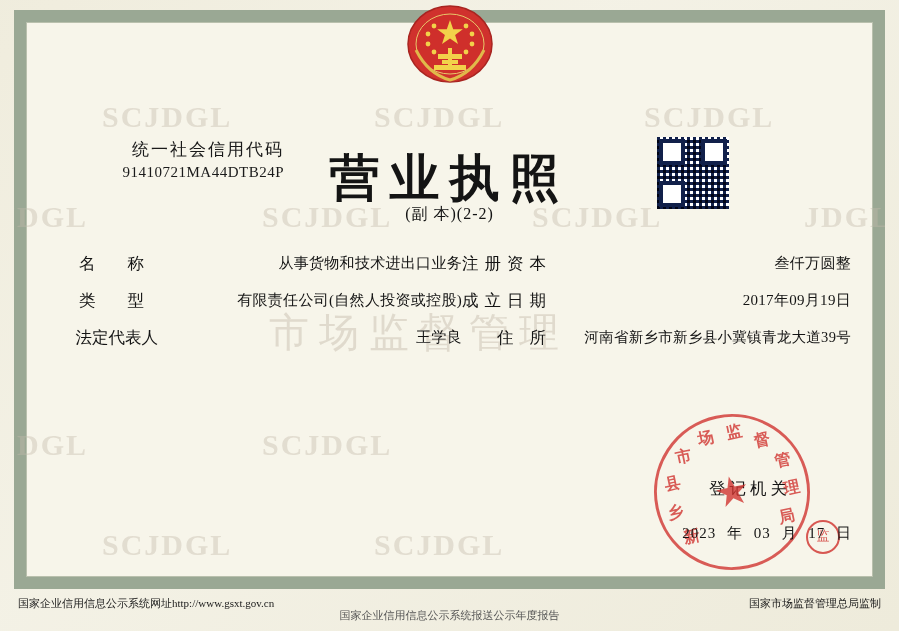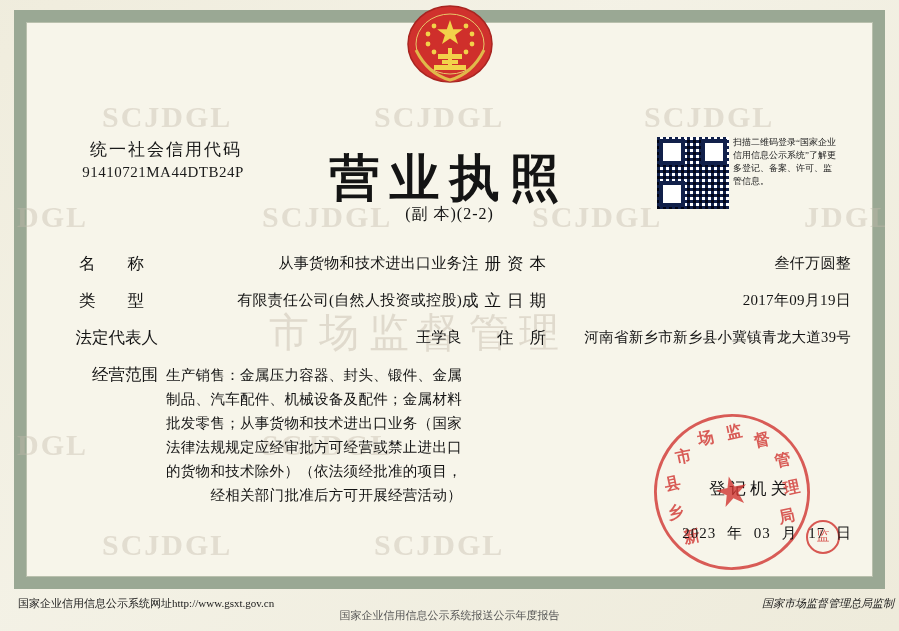--- a/index.html
+++ b/index.html
@@ -97,24 +97,24 @@
     left: 50%;
     transform: translateX(-50%);
     top: 4px;
     width: 104px;
     height: 96px;
   }
 
   
   .credit-code {
     position: absolute;
-    left: 48px;
+    left: 54px;
     top: 138px;
     width: 230px;
-    text-align: center;
+    text-align: right;
   }
   .credit-code .cc-label {
     font-size: 17px;
     letter-spacing: 2px;
     color: #1a1a1a;
     padding-left: 6px;
   }
   .credit-code .cc-value {
     font-size: 15px;
     font-family: "Liberation Serif", serif;
@@ -345,23 +345,22 @@
     right: 0;
     bottom: 4px;
     text-align: center;
     line-height: 15px;
   }
   .footer-center .fc2 {
     color: #555;
   }
   .footer-right {
     position: absolute;
-    right: 5px;
+    right: 18px;
     bottom: 16px;
-    font-style: italic;
   }
 </style>
 </head>
 <body>
 
 <div class="license">
 
   <div class="texture"></div>
 
   <div class="frame-outer"></div>
@@ -412,21 +411,20 @@
   <div class="main-title">营业执照</div>
   <div class="sub-title">
     <span class="paren">(副 本)</span><span class="paren">(2-2)</span>
   </div>
 
   <div class="qr-wrap">
     <div class="qr">
       <div class="qr-eye3"></div>
     </div>
   </div>
-  <div class="qr-note">扫描二维码登录“国家企业信用信息公示系统”了解更多登记、备案、许可、监管信息。</div>
 
   <div class="fields">
 
     <div class="row">
       <div class="col-left">
         <div class="lbl sp4">名 称</div>
         <div class="val">从事货物和技术进出口业务</div>
       </div>
       <div class="col-right">
         <div class="lbl right-lbl sp3">注册资本</div>
@@ -449,26 +447,20 @@
       <div class="col-left">
         <div class="lbl">法定代表人</div>
         <div class="val">王学良</div>
       </div>
       <div class="col-right">
         <div class="lbl right-lbl sp3">住 所</div>
         <div class="val small">河南省新乡市新乡县小冀镇青龙大道39号</div>
       </div>
     </div>
 
-    <div class="row">
-      <div class="col-left">
-        <div class="lbl">经营范围</div>
-        <div class="val scope">生产销售：金属压力容器、封头、锻件、金属制品、汽车配件、机械设备及配件；金属材料批发零售；从事货物和技术进出口业务（国家法律法规规定应经审批方可经营或禁止进出口的货物和技术除外）（依法须经批准的项目，经相关部门批准后方可开展经营活动）</div>
-      </div>
-    </div>
 
   </div>
 
   <div class="registry">登记机关</div>
 
   <div class="seal">
     <div class="seal-star">★</div>
     <div class="seal-text">
       <div class="seal-ch" style="transform: rotate(-126deg) translateY(-60px) rotate(126deg);">新</div>
       <div class="seal-ch" style="transform: rotate(-98deg) translateY(-60px) rotate(98deg);">乡</div>

